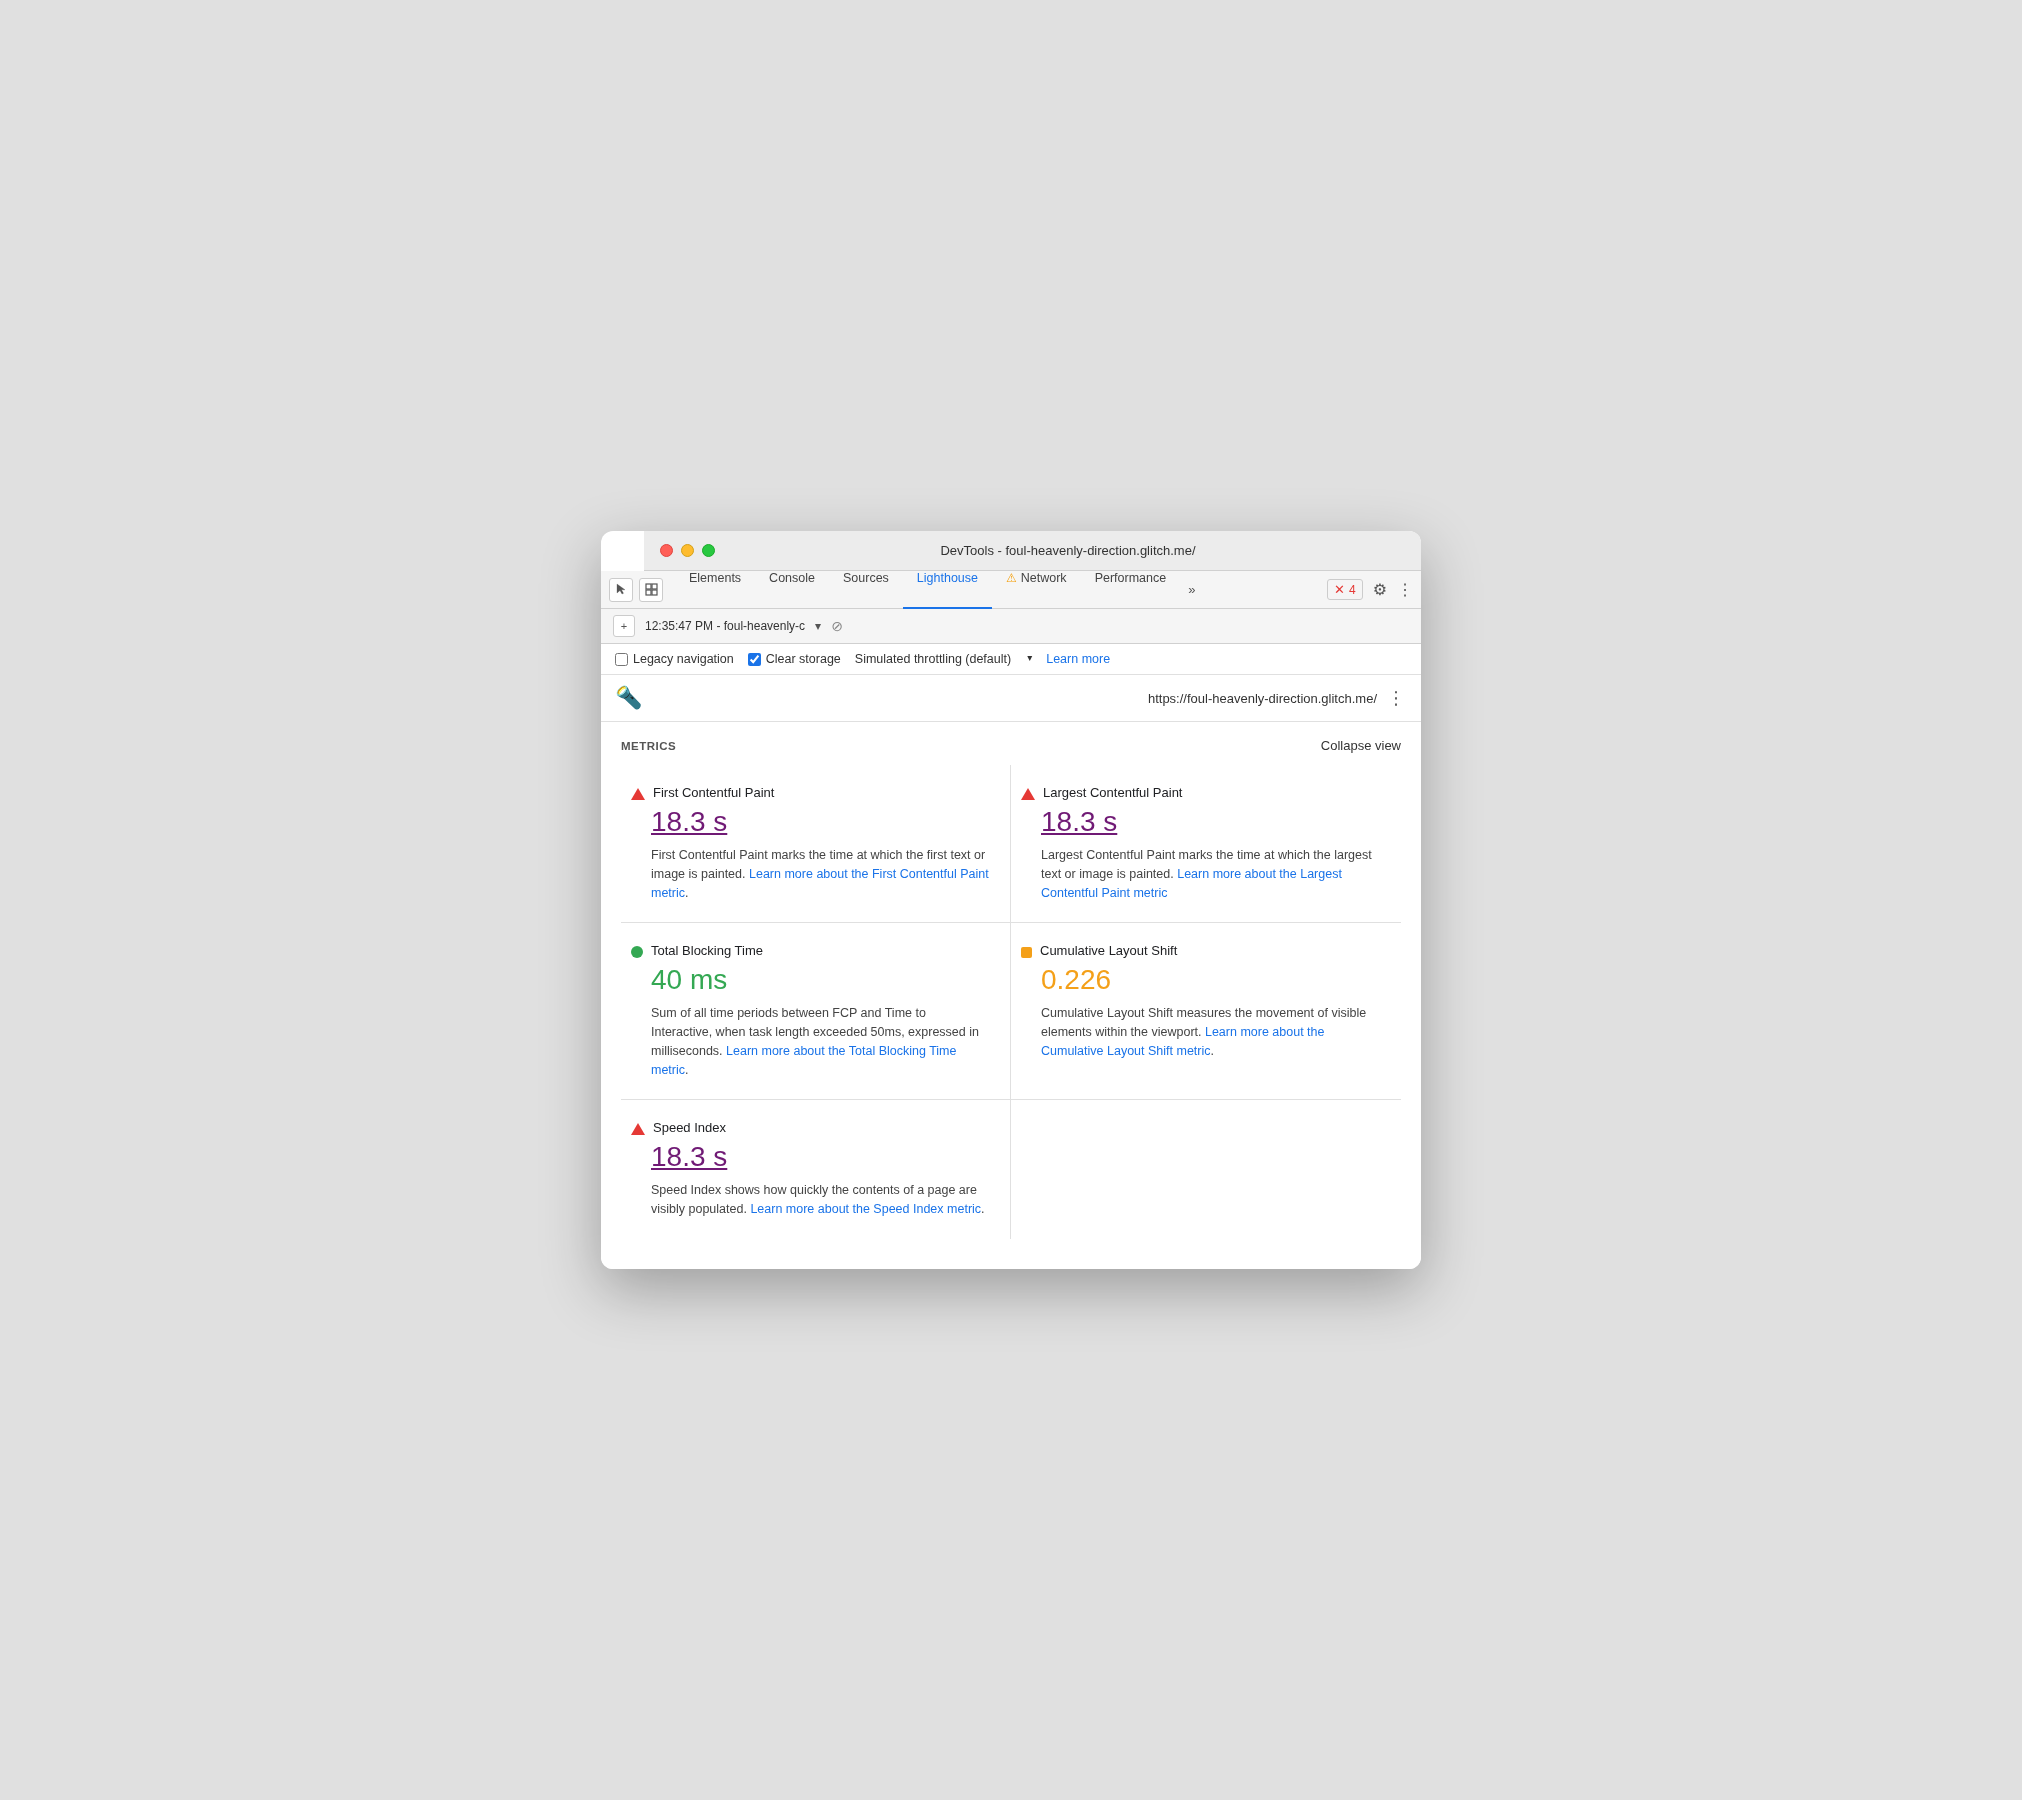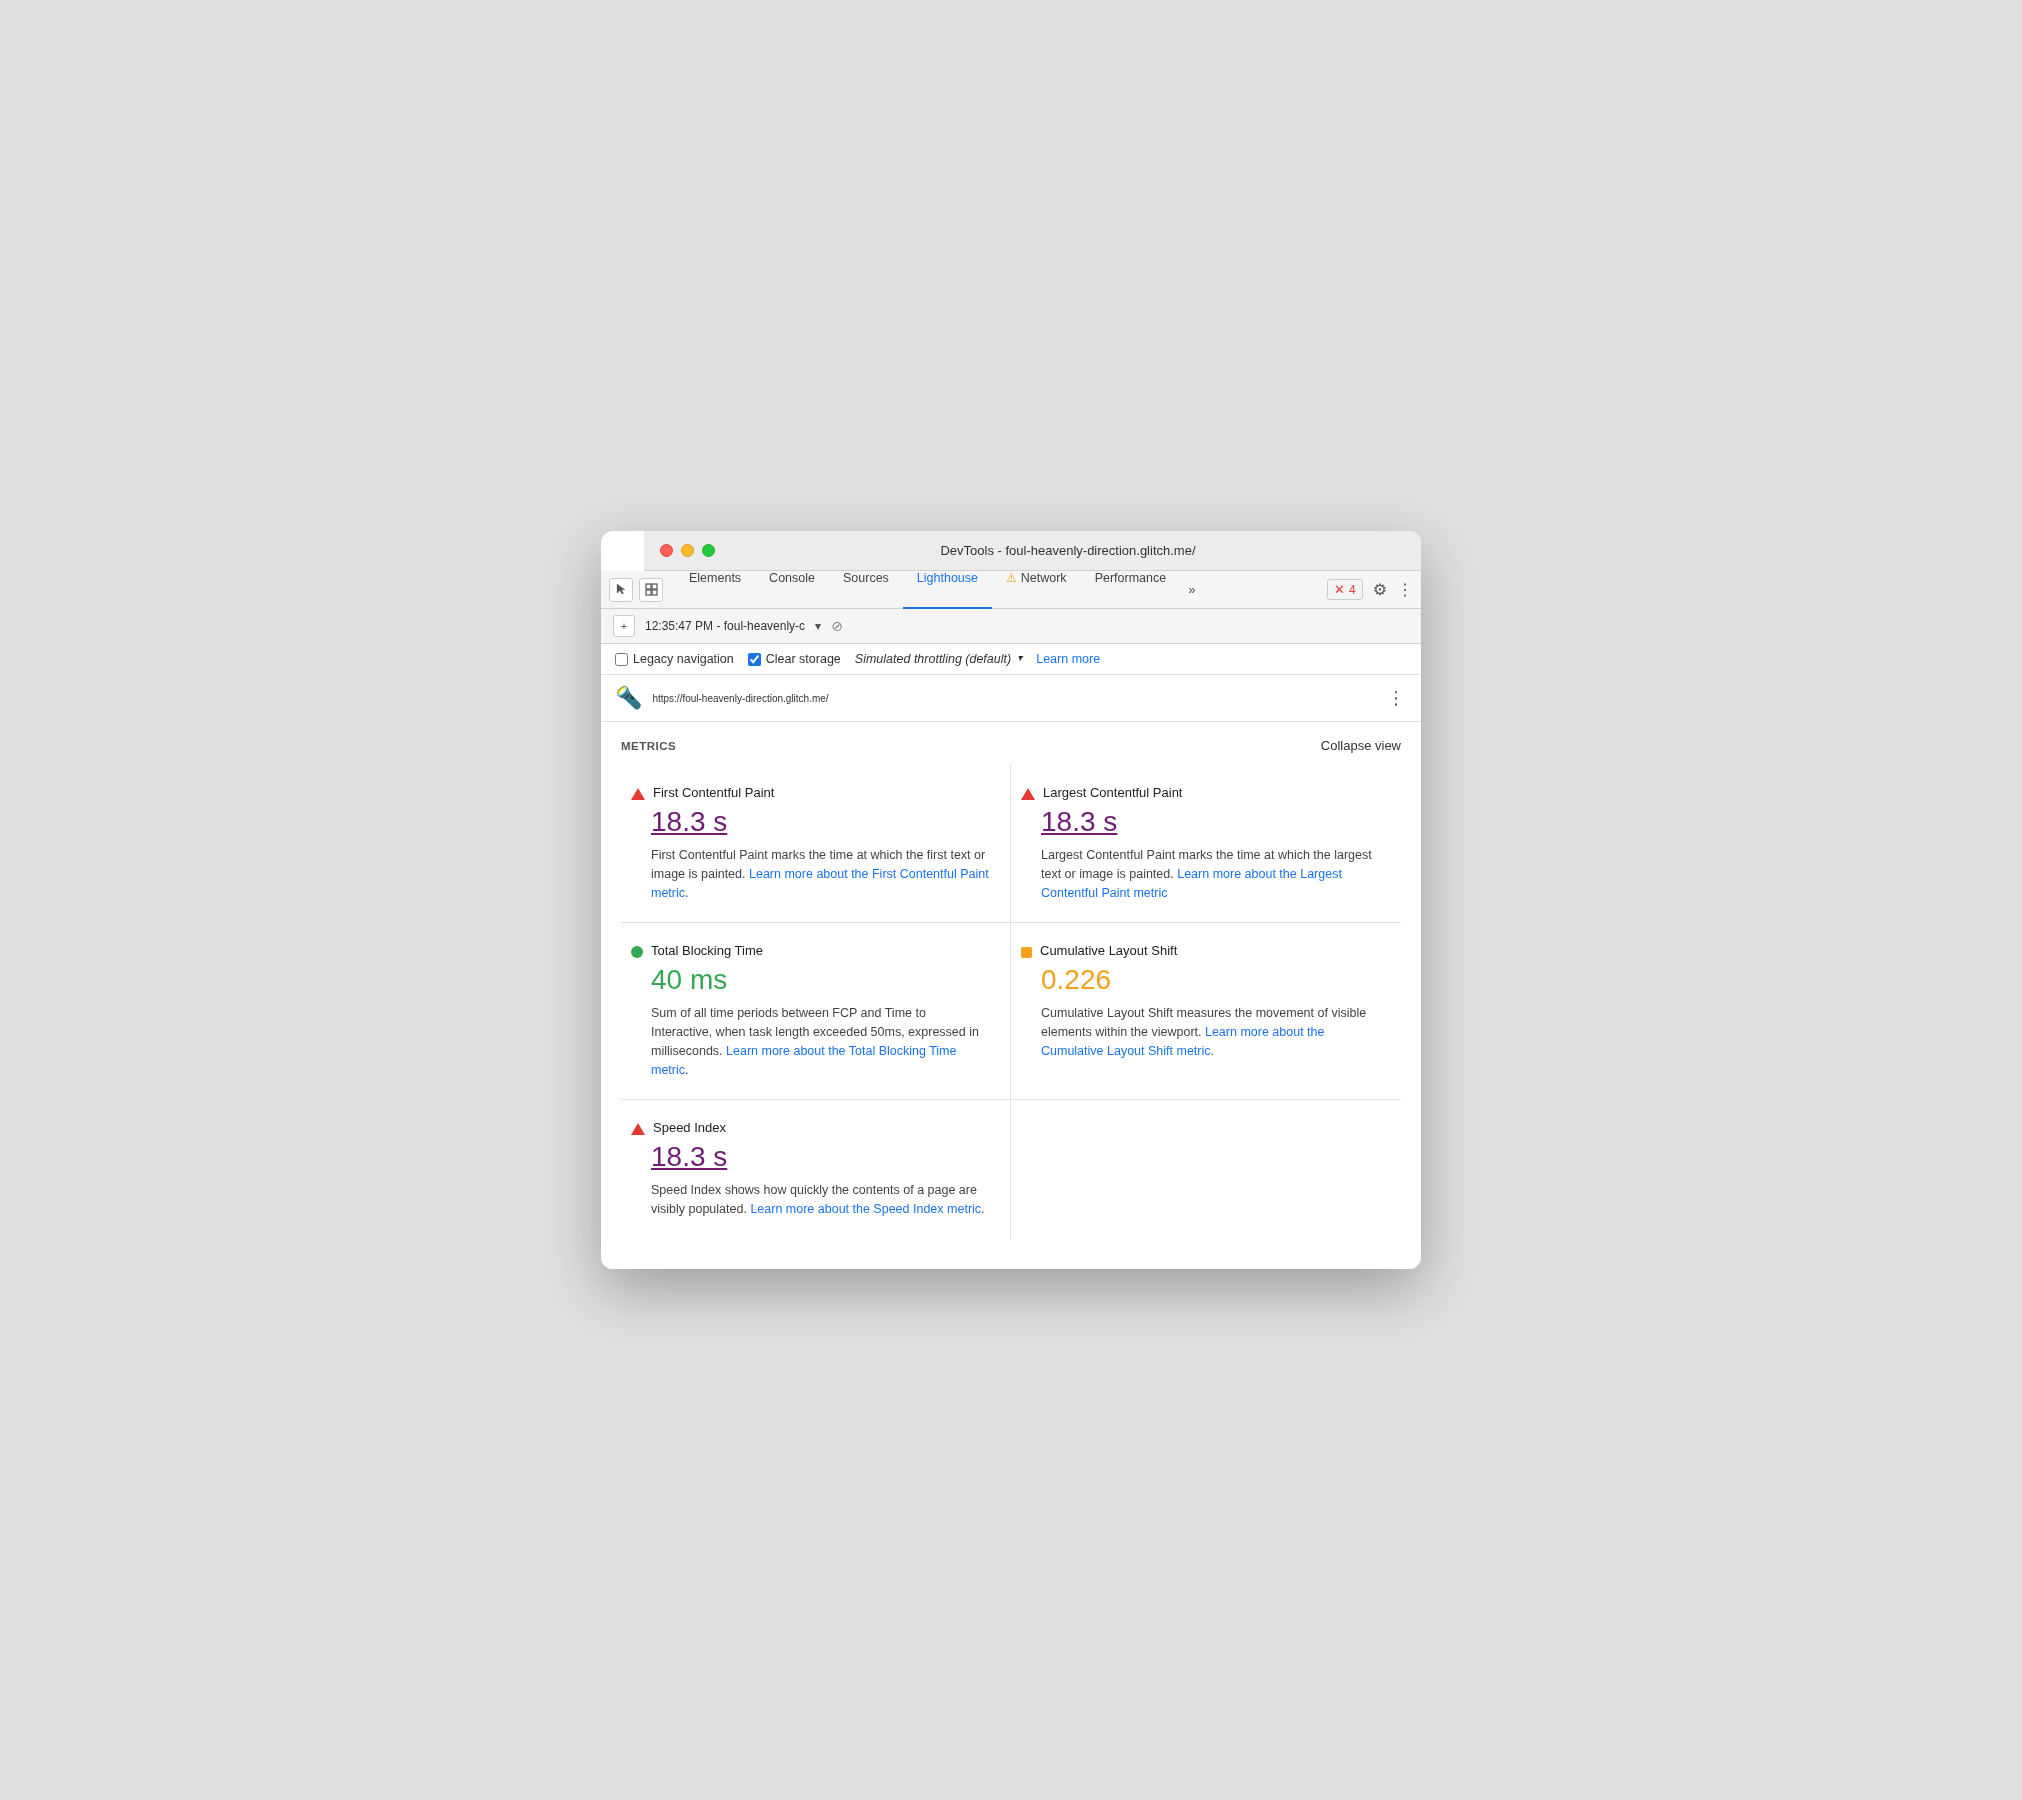--- a/index.html
+++ b/index.html
@@ -175,22 +175,21 @@
     .checkbox-label input[type="checkbox"] {
       width: 13px;
       height: 13px;
     }
     .checkbox-label input[type="checkbox"]:checked {
       accent-color: #1a73e8;
     }
     .throttling-select {
       display: flex;
       align-items: flex-start;
-      gap: 6px;
-      font-style: italic;
+      gap: 16px;
     }
     .dropdown-arrow {
       font-size: 10px;
       color: #333;
     }
     .learn-more-link {
       color: #1a73e8;
       text-decoration: none;
       font-size: 12.5px;
     }
@@ -200,23 +199,24 @@
       border-bottom: 1px solid #e0e0e0;
       padding: 10px 14px;
       display: flex;
       align-items: center;
       gap: 10px;
     }
     .lighthouse-icon {
       font-size: 22px;
     }
     .url-text {
-      font-size: 10px;
+      font-size: 13px;
       color: #333;
       flex: 1;
+      text-align: right;
     }
     .url-more {
       font-size: 18px;
       color: #555;
       letter-spacing: 2px;
     }
     
     .main-content {
       background: #fff;
       padding: 16px 20px 30px;

